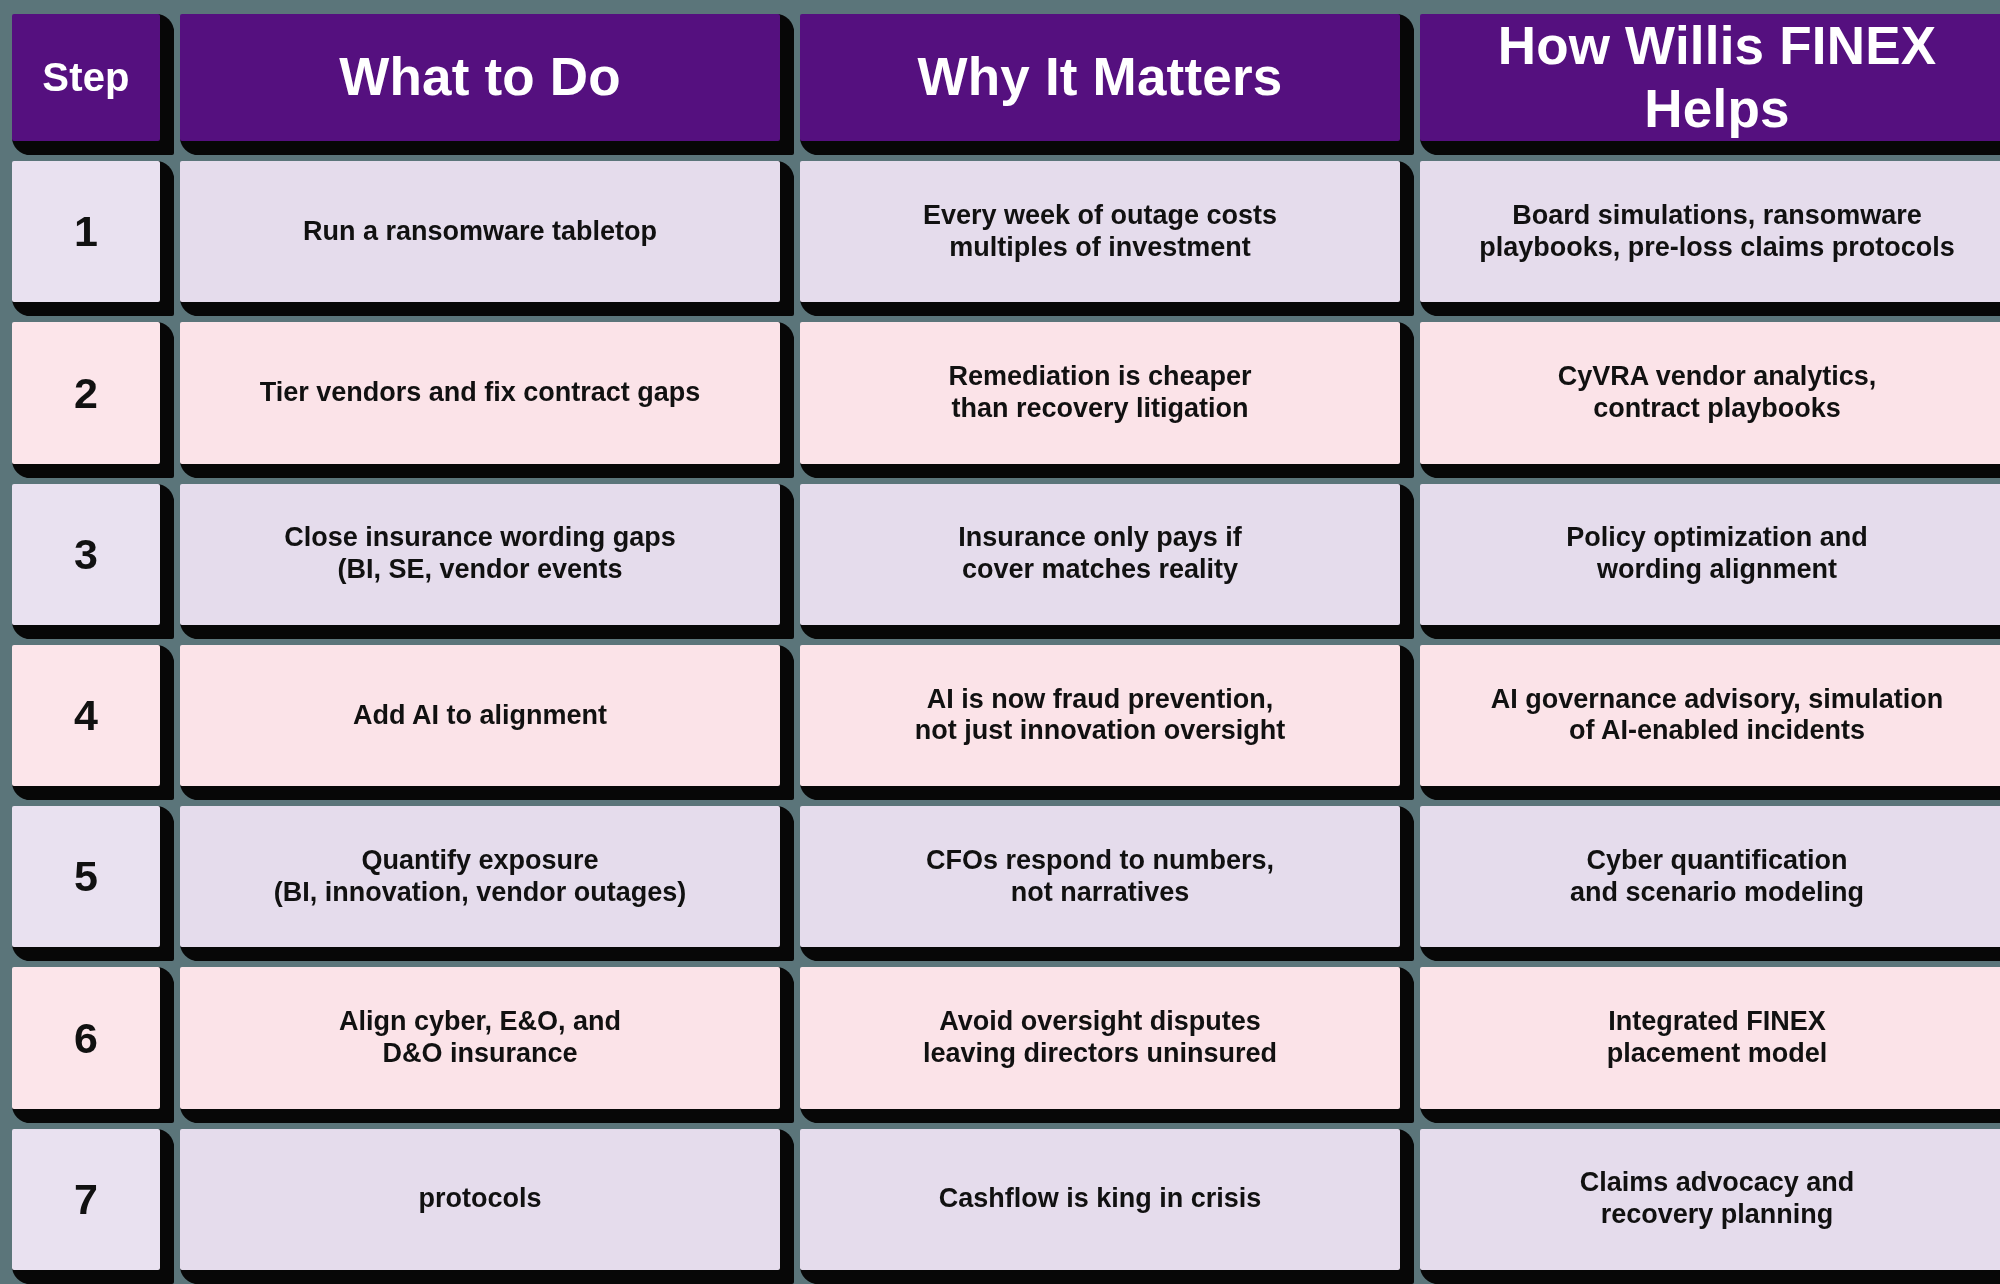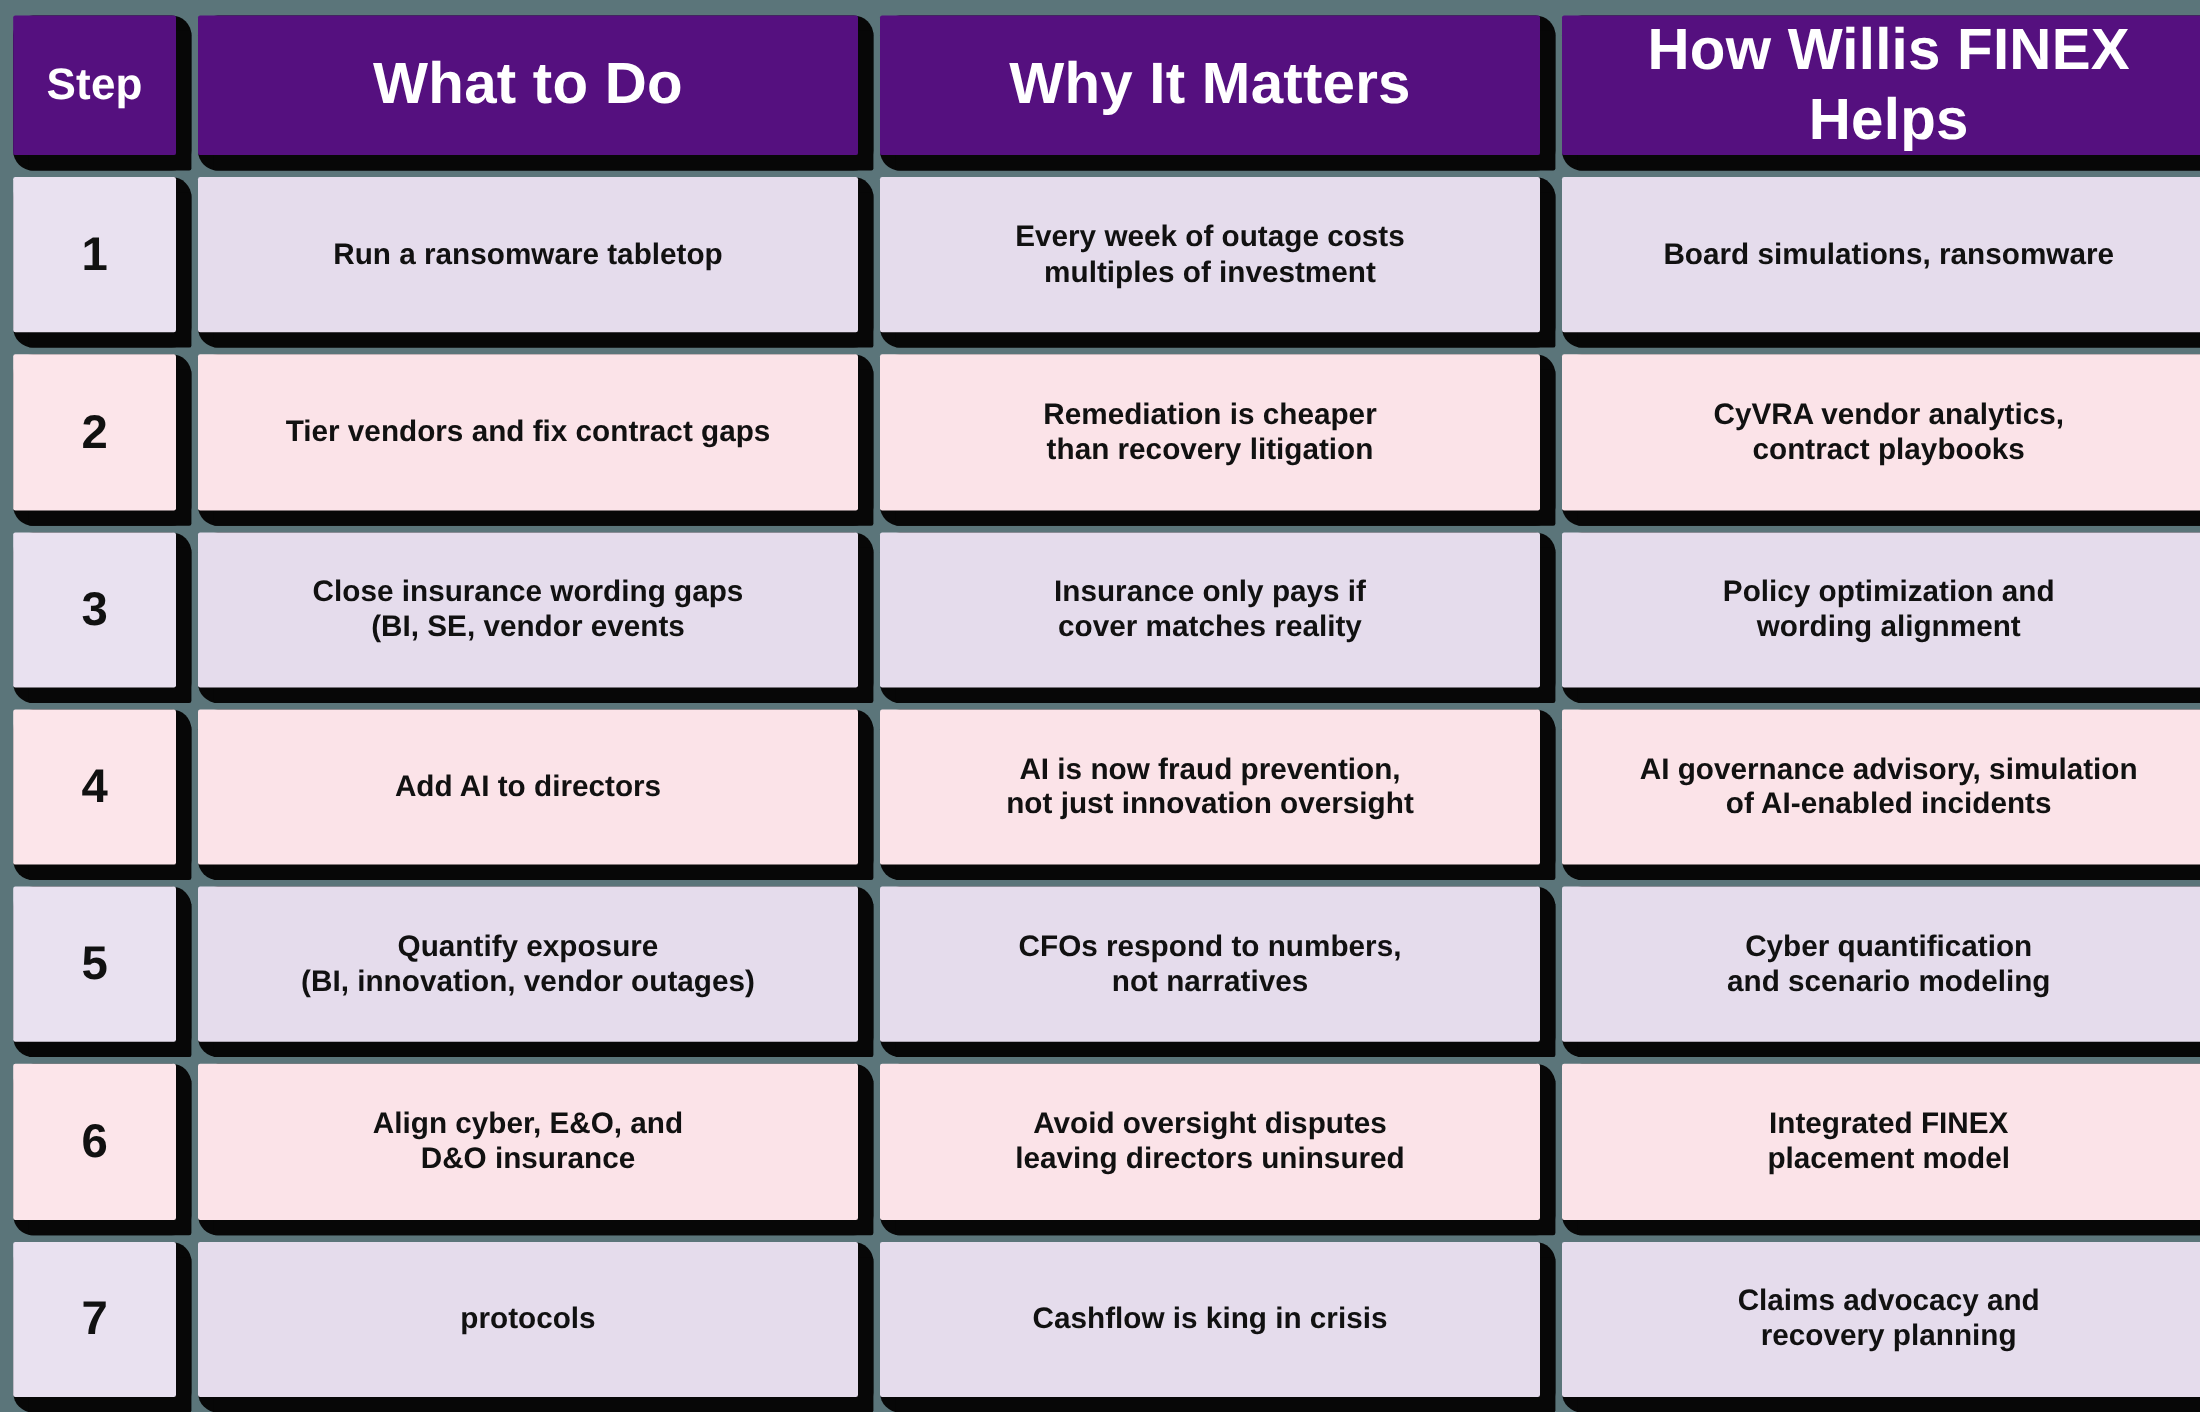--- a/index.html
+++ b/index.html
@@ -108,20 +108,21 @@
       </div>
       <div class="cell body-cell odd">
         <div>
           <span class="line">Every week of outage costs</span>
           <span class="line">multiples of investment</span>
         </div>
       </div>
       <div class="cell body-cell odd">
         <div>
           <span class="line">Board simulations, ransomware</span>
+          <span class="line">playbooks, pre-loss claims protocols</span>
         </div>
       </div>
       <div class="cell step-cell even">2</div>
       <div class="cell body-cell even">
         <div>
           <span class="line">Tier vendors and fix contract gaps</span>
         </div>
       </div>
       <div class="cell body-cell even">
         <div>
@@ -150,21 +151,21 @@
       </div>
       <div class="cell body-cell odd">
         <div>
           <span class="line">Policy optimization and</span>
           <span class="line">wording alignment</span>
         </div>
       </div>
       <div class="cell step-cell even">4</div>
       <div class="cell body-cell even">
         <div>
-          <span class="line">Add AI to directors</span>
+          <span class="line">Add AI to alignment</span>
         </div>
       </div>
       <div class="cell body-cell even">
         <div>
           <span class="line">AI is now fraud prevention,</span>
           <span class="line">not just innovation oversight</span>
         </div>
       </div>
       <div class="cell body-cell even">
         <div>

